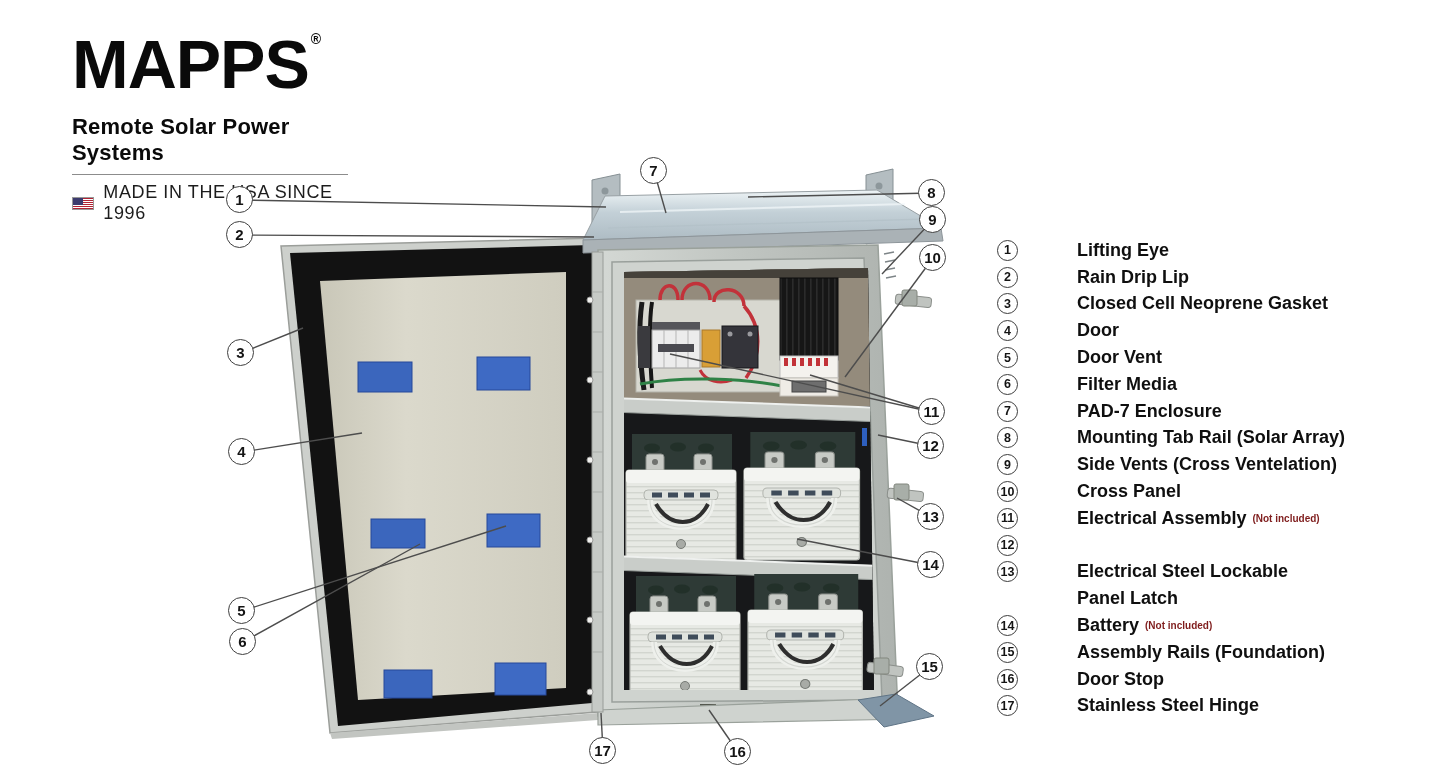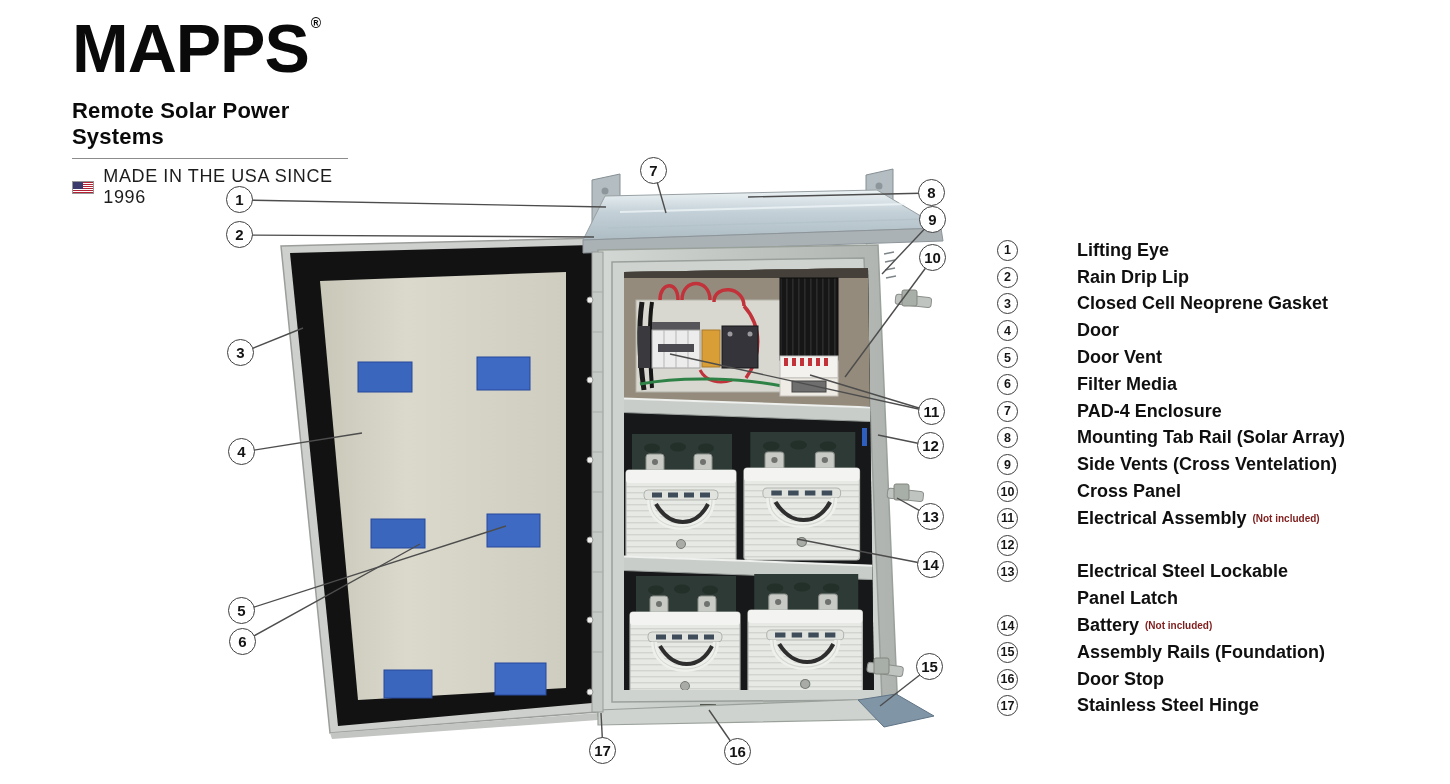--- a/index.html
+++ b/index.html
@@ -1,20 +1,20 @@
 <!DOCTYPE html>
 <html><head>
 <meta charset="utf-8">
 <style>
   html,body{margin:0;padding:0;background:#fff;}
   body{font-family:"Liberation Sans","DejaVu Sans",sans-serif;}
   .page{position:relative;width:1450px;height:784px;background:#fff;overflow:hidden;}
 
   
-  .logo{position:absolute;left:72px;top:14px;width:300px;}
+  .logo{position:absolute;left:72px;top:30px;width:300px;}
   .brand{position:relative;font-size:68px;font-weight:800;letter-spacing:-1px;line-height:1;color:#0a0a0a;}
   .reg{position:absolute;top:2px;margin-left:2px;font-size:14px;font-weight:700;letter-spacing:0;}
   .tagline{font-size:22px;font-weight:700;letter-spacing:.2px;color:#0a0a0a;margin-top:16px;}
   .divider{width:276px;border:0;border-top:1.5px solid #8c8c8c;margin:8px 0 7px 0;}
   .madein{display:flex;align-items:center;gap:9px;font-size:18px;letter-spacing:.6px;color:#1c1c1c;}
   .flag{position:relative;width:23px;height:13px;border:1px solid #999;box-sizing:border-box;
         background:repeating-linear-gradient(180deg,#b22234 0 1px,#fff 1px 2px);}
   .flag:before{content:"";position:absolute;left:0;top:0;width:10px;height:7px;background:#3c3b6e;}
 
   
@@ -297,21 +297,21 @@
     <div class="lrow">
         <span class="lnum">5</span>
         <span class="ltxt">Door Vent</span>
       </div>
     <div class="lrow">
         <span class="lnum">6</span>
         <span class="ltxt">Filter Media</span>
       </div>
     <div class="lrow">
         <span class="lnum">7</span>
-        <span class="ltxt">PAD-4 Enclosure</span>
+        <span class="ltxt">PAD-7 Enclosure</span>
       </div>
     <div class="lrow">
         <span class="lnum">8</span>
         <span class="ltxt">Mounting Tab Rail (Solar Array)</span>
       </div>
     <div class="lrow">
         <span class="lnum">9</span>
         <span class="ltxt">Side Vents (Cross Ventelation)</span>
       </div>
     <div class="lrow">

